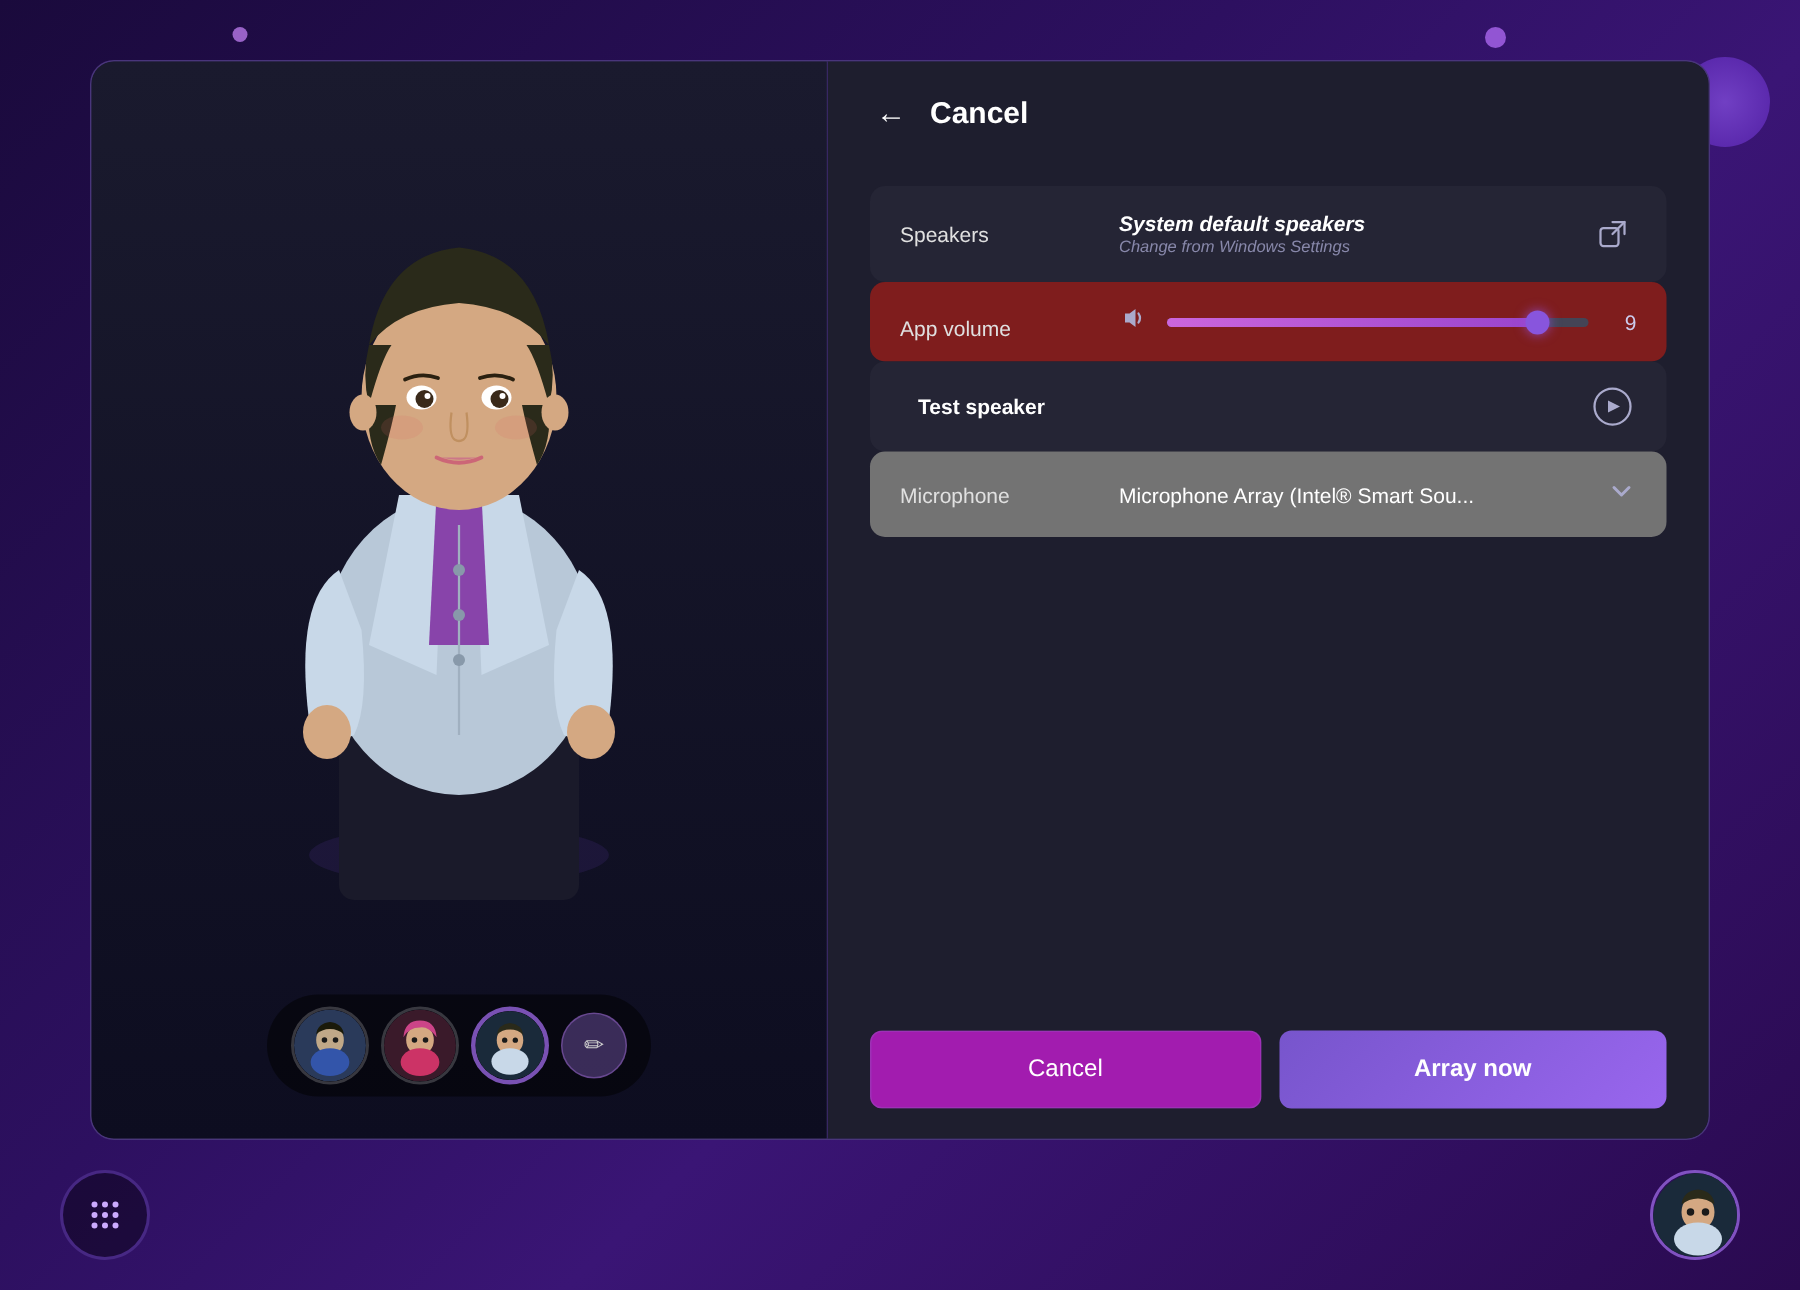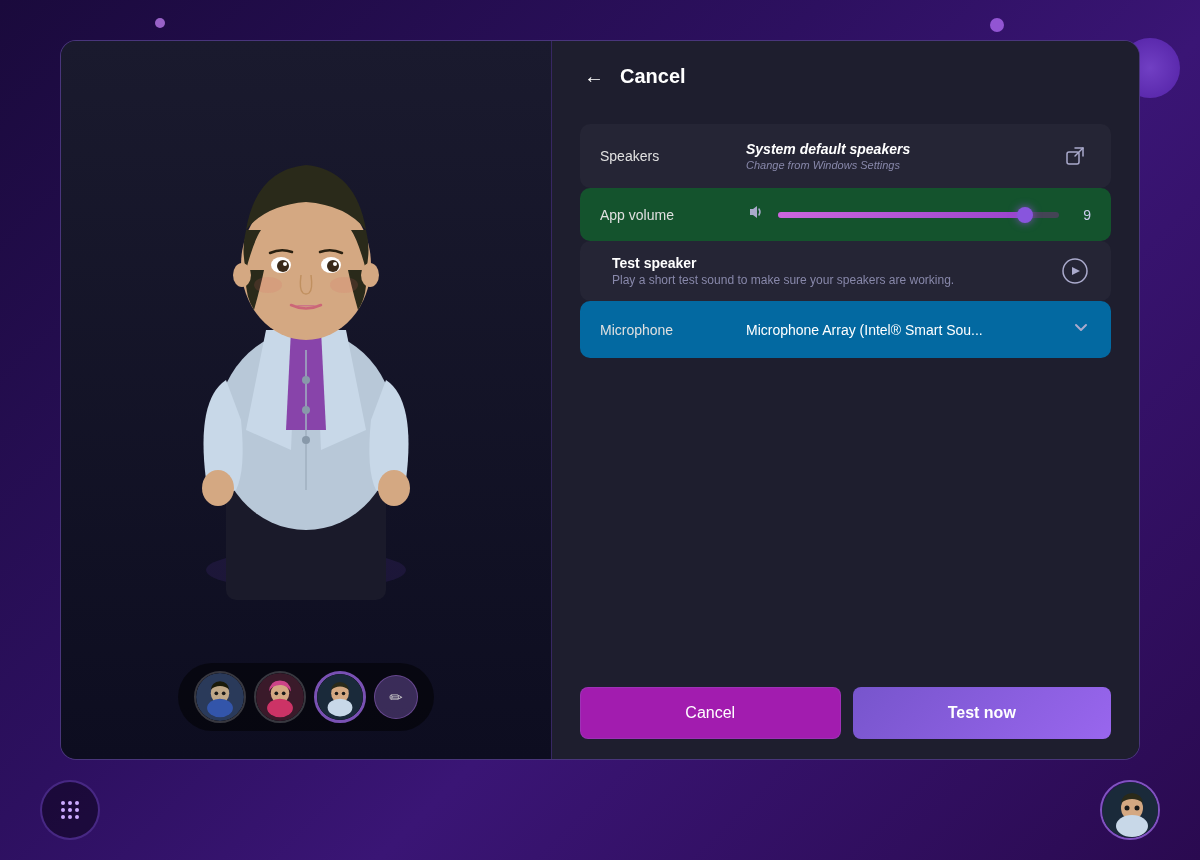--- a/index.html
+++ b/index.html
@@ -204,25 +204,25 @@
       display: flex;
       align-items: center;
       justify-content: center;
       cursor: pointer;
       color: #aaaacc;
       font-size: 18px;
     }
 
     
     .volume-row {
-      background: #14532d;
+      background: #7f1d1d;
       border-radius: 10px;
       padding: 14px 20px;
       display: flex;
-      align-items: center;
+      align-items: flex-end;
       gap: 16px;
     }
 
     .volume-label {
       font-size: 14px;
       font-weight: 500;
       color: #e0e0e0;
       min-width: 130px;
     }
 
@@ -312,21 +312,21 @@
       height: 32px;
       display: flex;
       align-items: center;
       justify-content: center;
       cursor: pointer;
       color: #aaaacc;
     }
 
     
     .mic-row {
-      background: #0369a1;
+      background: #737373;
       border-radius: 10px;
       padding: 16px 20px;
       display: flex;
       align-items: center;
       gap: 16px;
     }
 
     .mic-dropdown {
       flex: 1;
       display: flex;
@@ -582,21 +582,20 @@
               <div class="volume-thumb"></div>
             </div>
           </div>
           <span class="volume-number">9</span>
         </div>
       </div>
 
       <div class="test-row">
         <div class="test-text">
           <span class="test-title">Test speaker</span>
-          <span class="test-sub">Play a short test sound to make sure your speakers are working.</span>
         </div>
         <div class="play-btn">
           <svg width="28" height="28" viewBox="0 0 28 28" fill="none">
             <circle cx="14" cy="14" r="12" stroke="#aaaacc" stroke-width="1.5"></circle>
             <path d="M11 10 L19 14 L11 18 Z" fill="#aaaacc"></path>
           </svg>
         </div>
       </div>
 
       <div class="mic-row">
@@ -609,21 +608,21 @@
             </svg>
           </span>
         </div>
       </div>
 
 
     </div>
 
     <div class="bottom-bar">
       <button class="cancel-btn">Cancel</button>
-      <button class="join-btn">Test now</button>
+      <button class="join-btn">Array now</button>
     </div>
 
   </div>
 </div>
 
 <div class="bottom-taskbar">
   <div class="apps-btn">
     <svg width="24" height="24" viewBox="0 0 24 24" fill="none">
       <circle cx="5" cy="5" r="2" fill="#ccaaff"></circle>
       <circle cx="12" cy="5" r="2" fill="#ccaaff"></circle>

